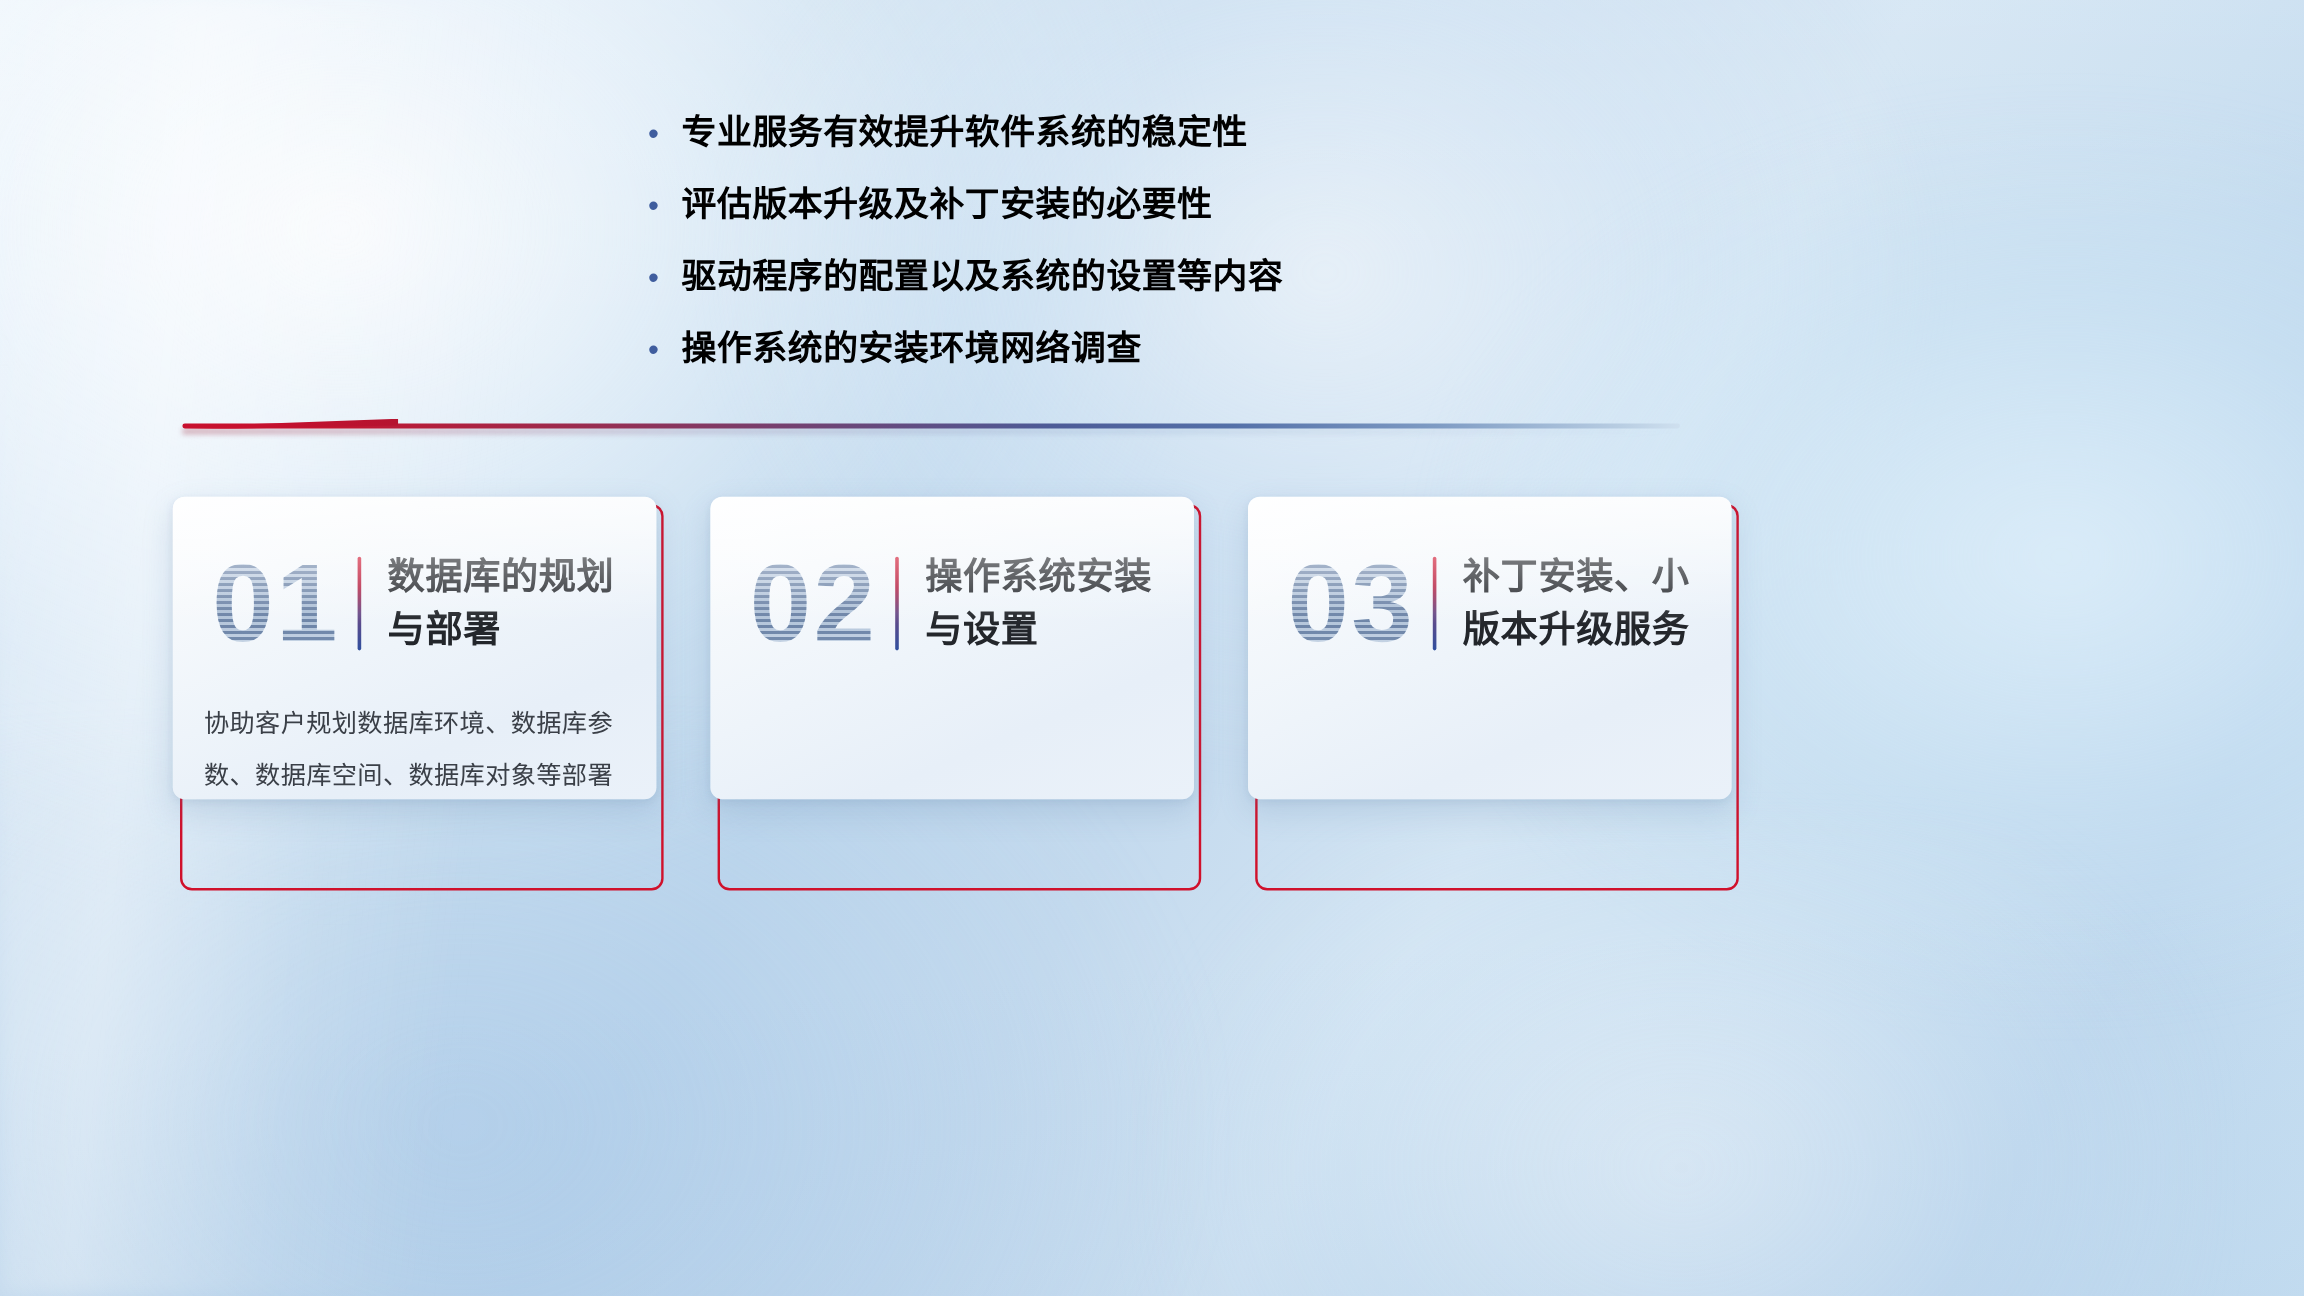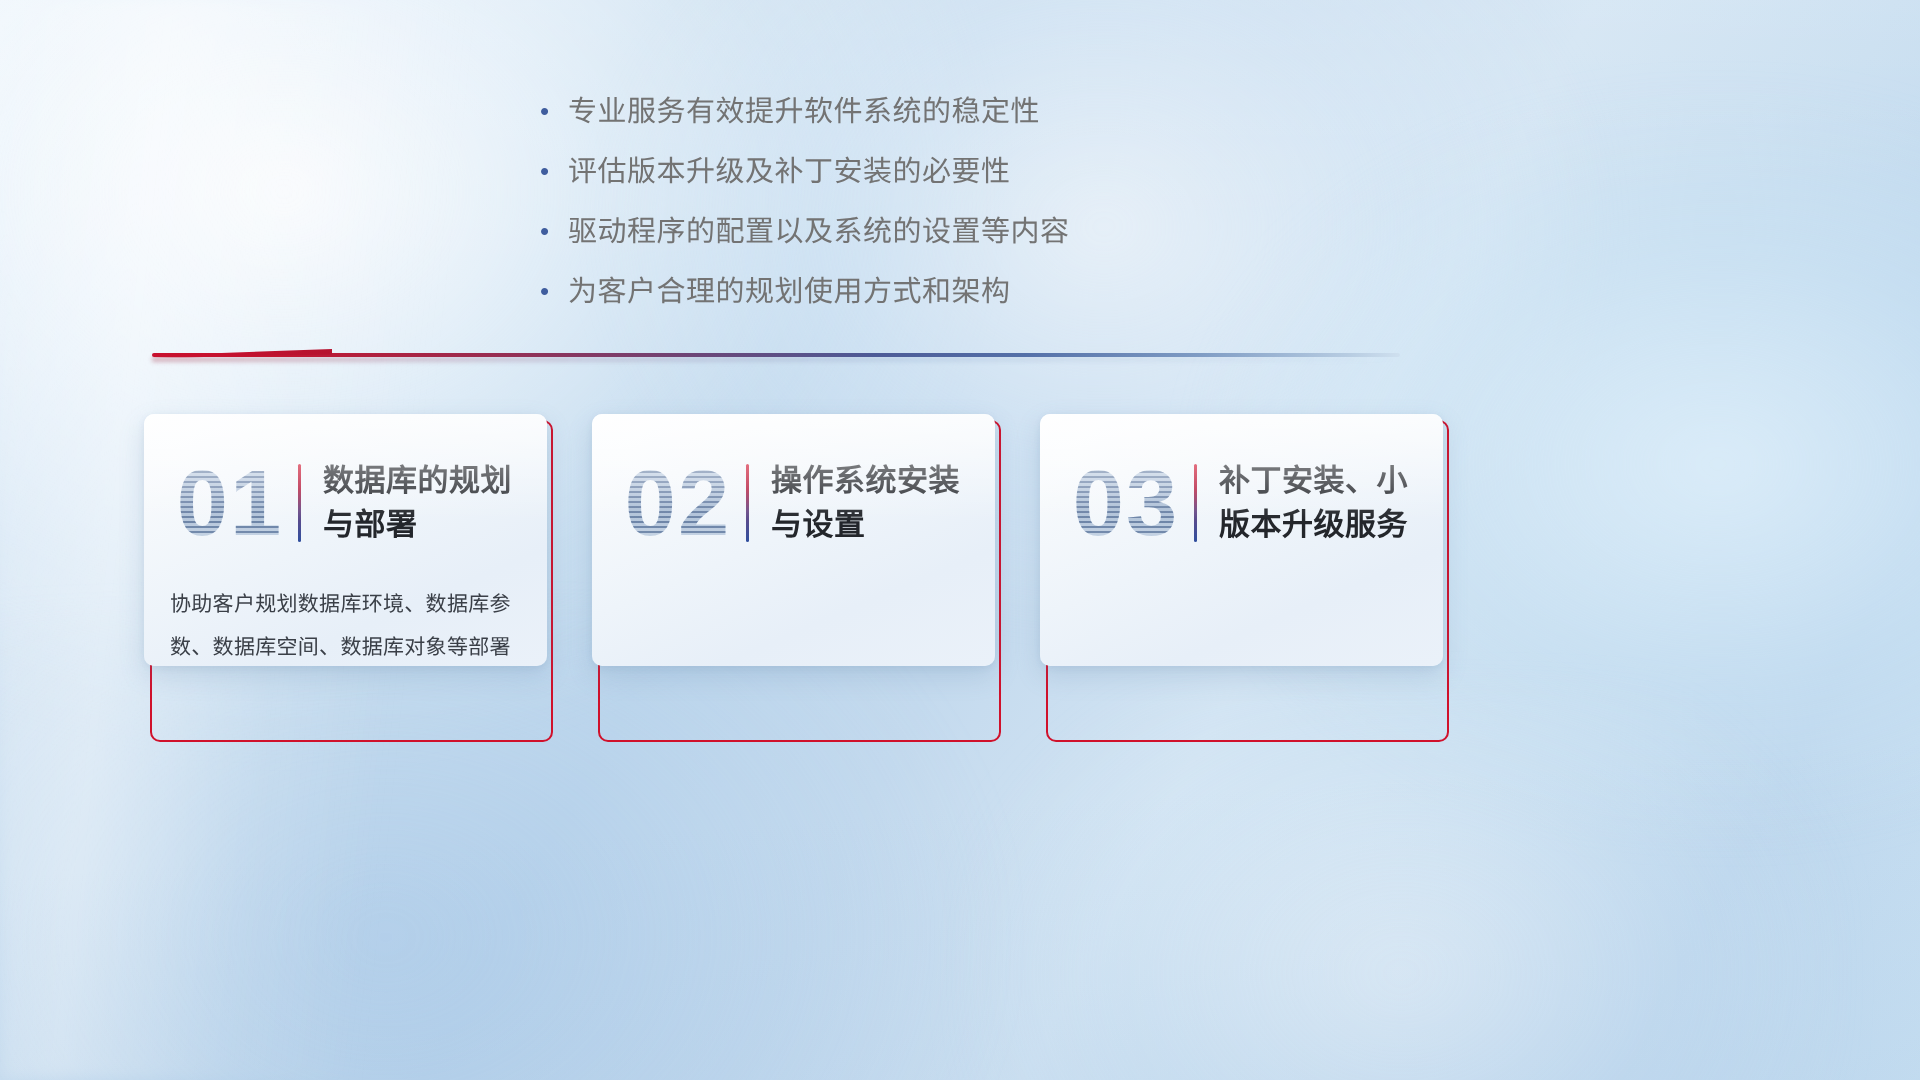--- a/index.html
+++ b/index.html
@@ -95,23 +95,23 @@
     margin-bottom:22px;
   }
   .bullet-dot{
     width:28px; flex:0 0 28px;
     color:#3f5d9e;
     font-size:26px; line-height:38px;
     text-align:left;
   }
   .bullet-text{
     font-size:29px; line-height:38px;
-    color:#737373;
+    color:#000000;
     letter-spacing:.5px;
-    font-weight:400;
+    font-weight:700;
   }
 
   
   .rule-wrap{
     position:absolute; left:152px; top:348px; width:1248px; height:16px;
     z-index:4;
   }
   .rule-main{
     position:absolute; left:0; top:5px; width:100%; height:4px;
     background:linear-gradient(90deg,
@@ -252,21 +252,21 @@
   <li class="bullet-row">
     <span class="bullet-dot">•</span>
     <span class="bullet-text">评估版本升级及补丁安装的必要性</span>
   </li>
   <li class="bullet-row">
     <span class="bullet-dot">•</span>
     <span class="bullet-text">驱动程序的配置以及系统的设置等内容</span>
   </li>
   <li class="bullet-row">
     <span class="bullet-dot">•</span>
-    <span class="bullet-text">为客户合理的规划使用方式和架构</span>
+    <span class="bullet-text">操作系统的安装环境网络调查</span>
   </li>
 </ul>
 
 <div class="rule-wrap">
   <div class="rule-shade"></div>
   <div class="rule-main"></div>
   <div class="rule-tip"></div>
 </div>
 
 <div class="cards">

